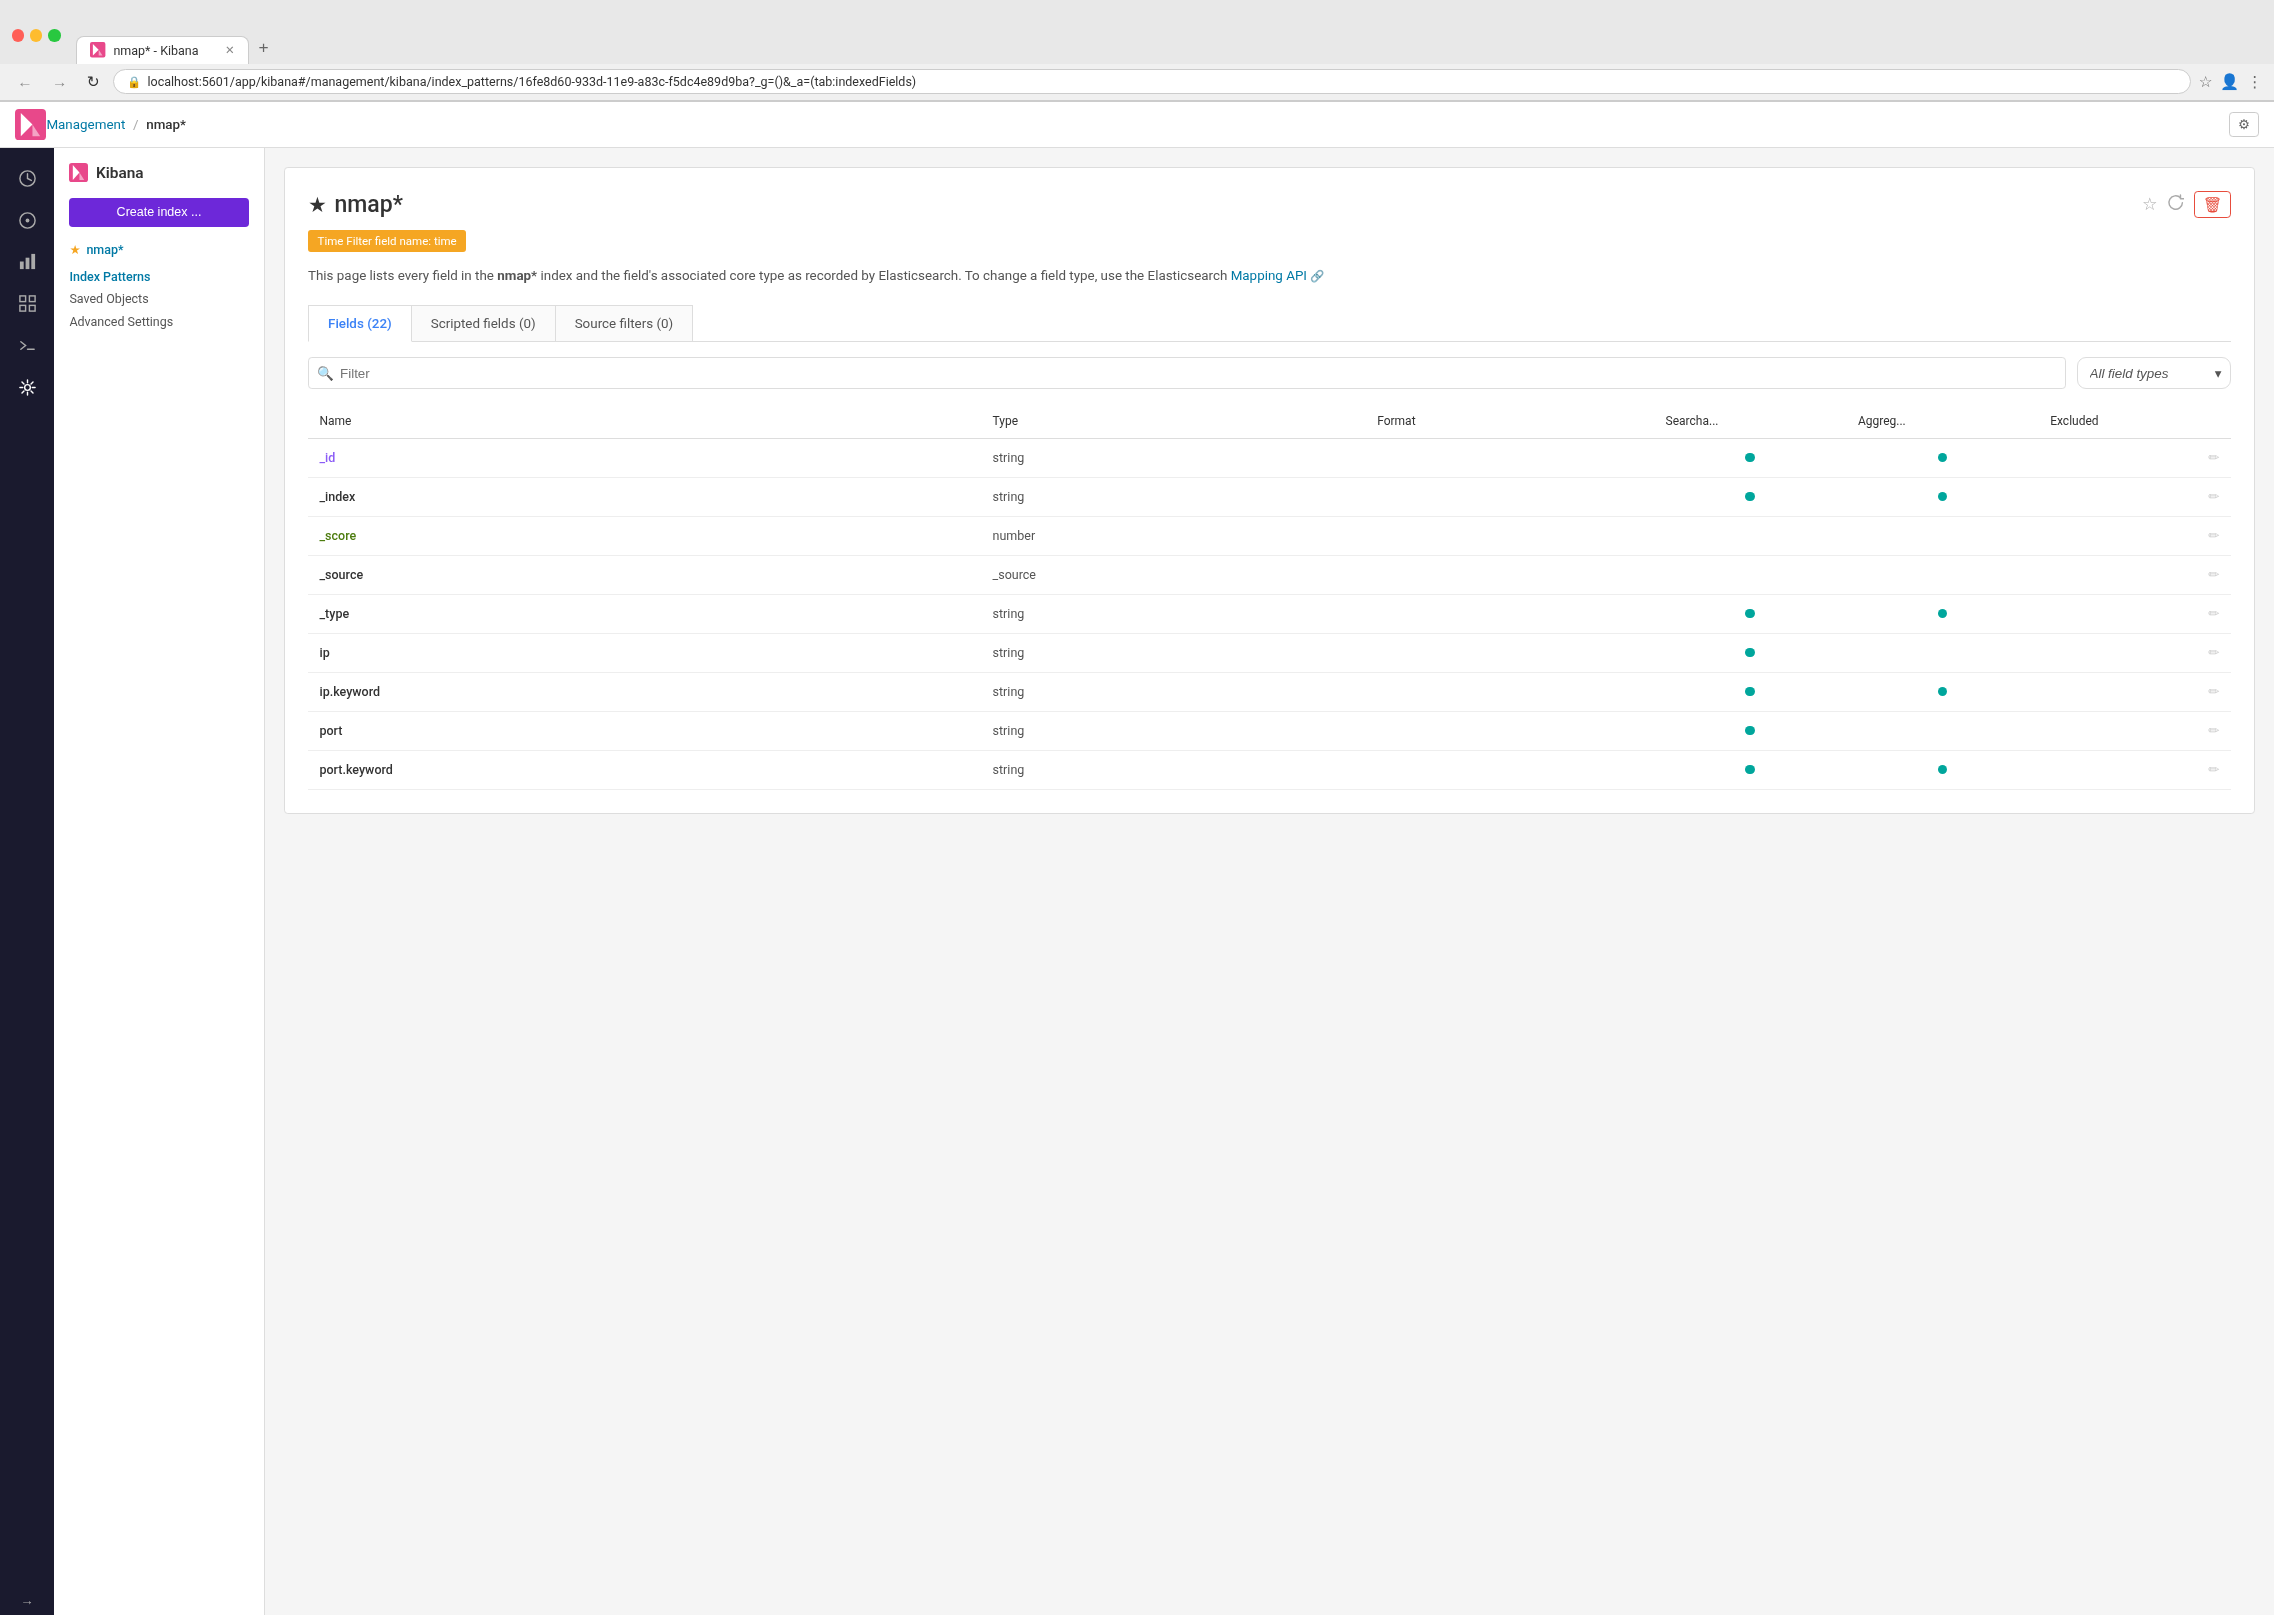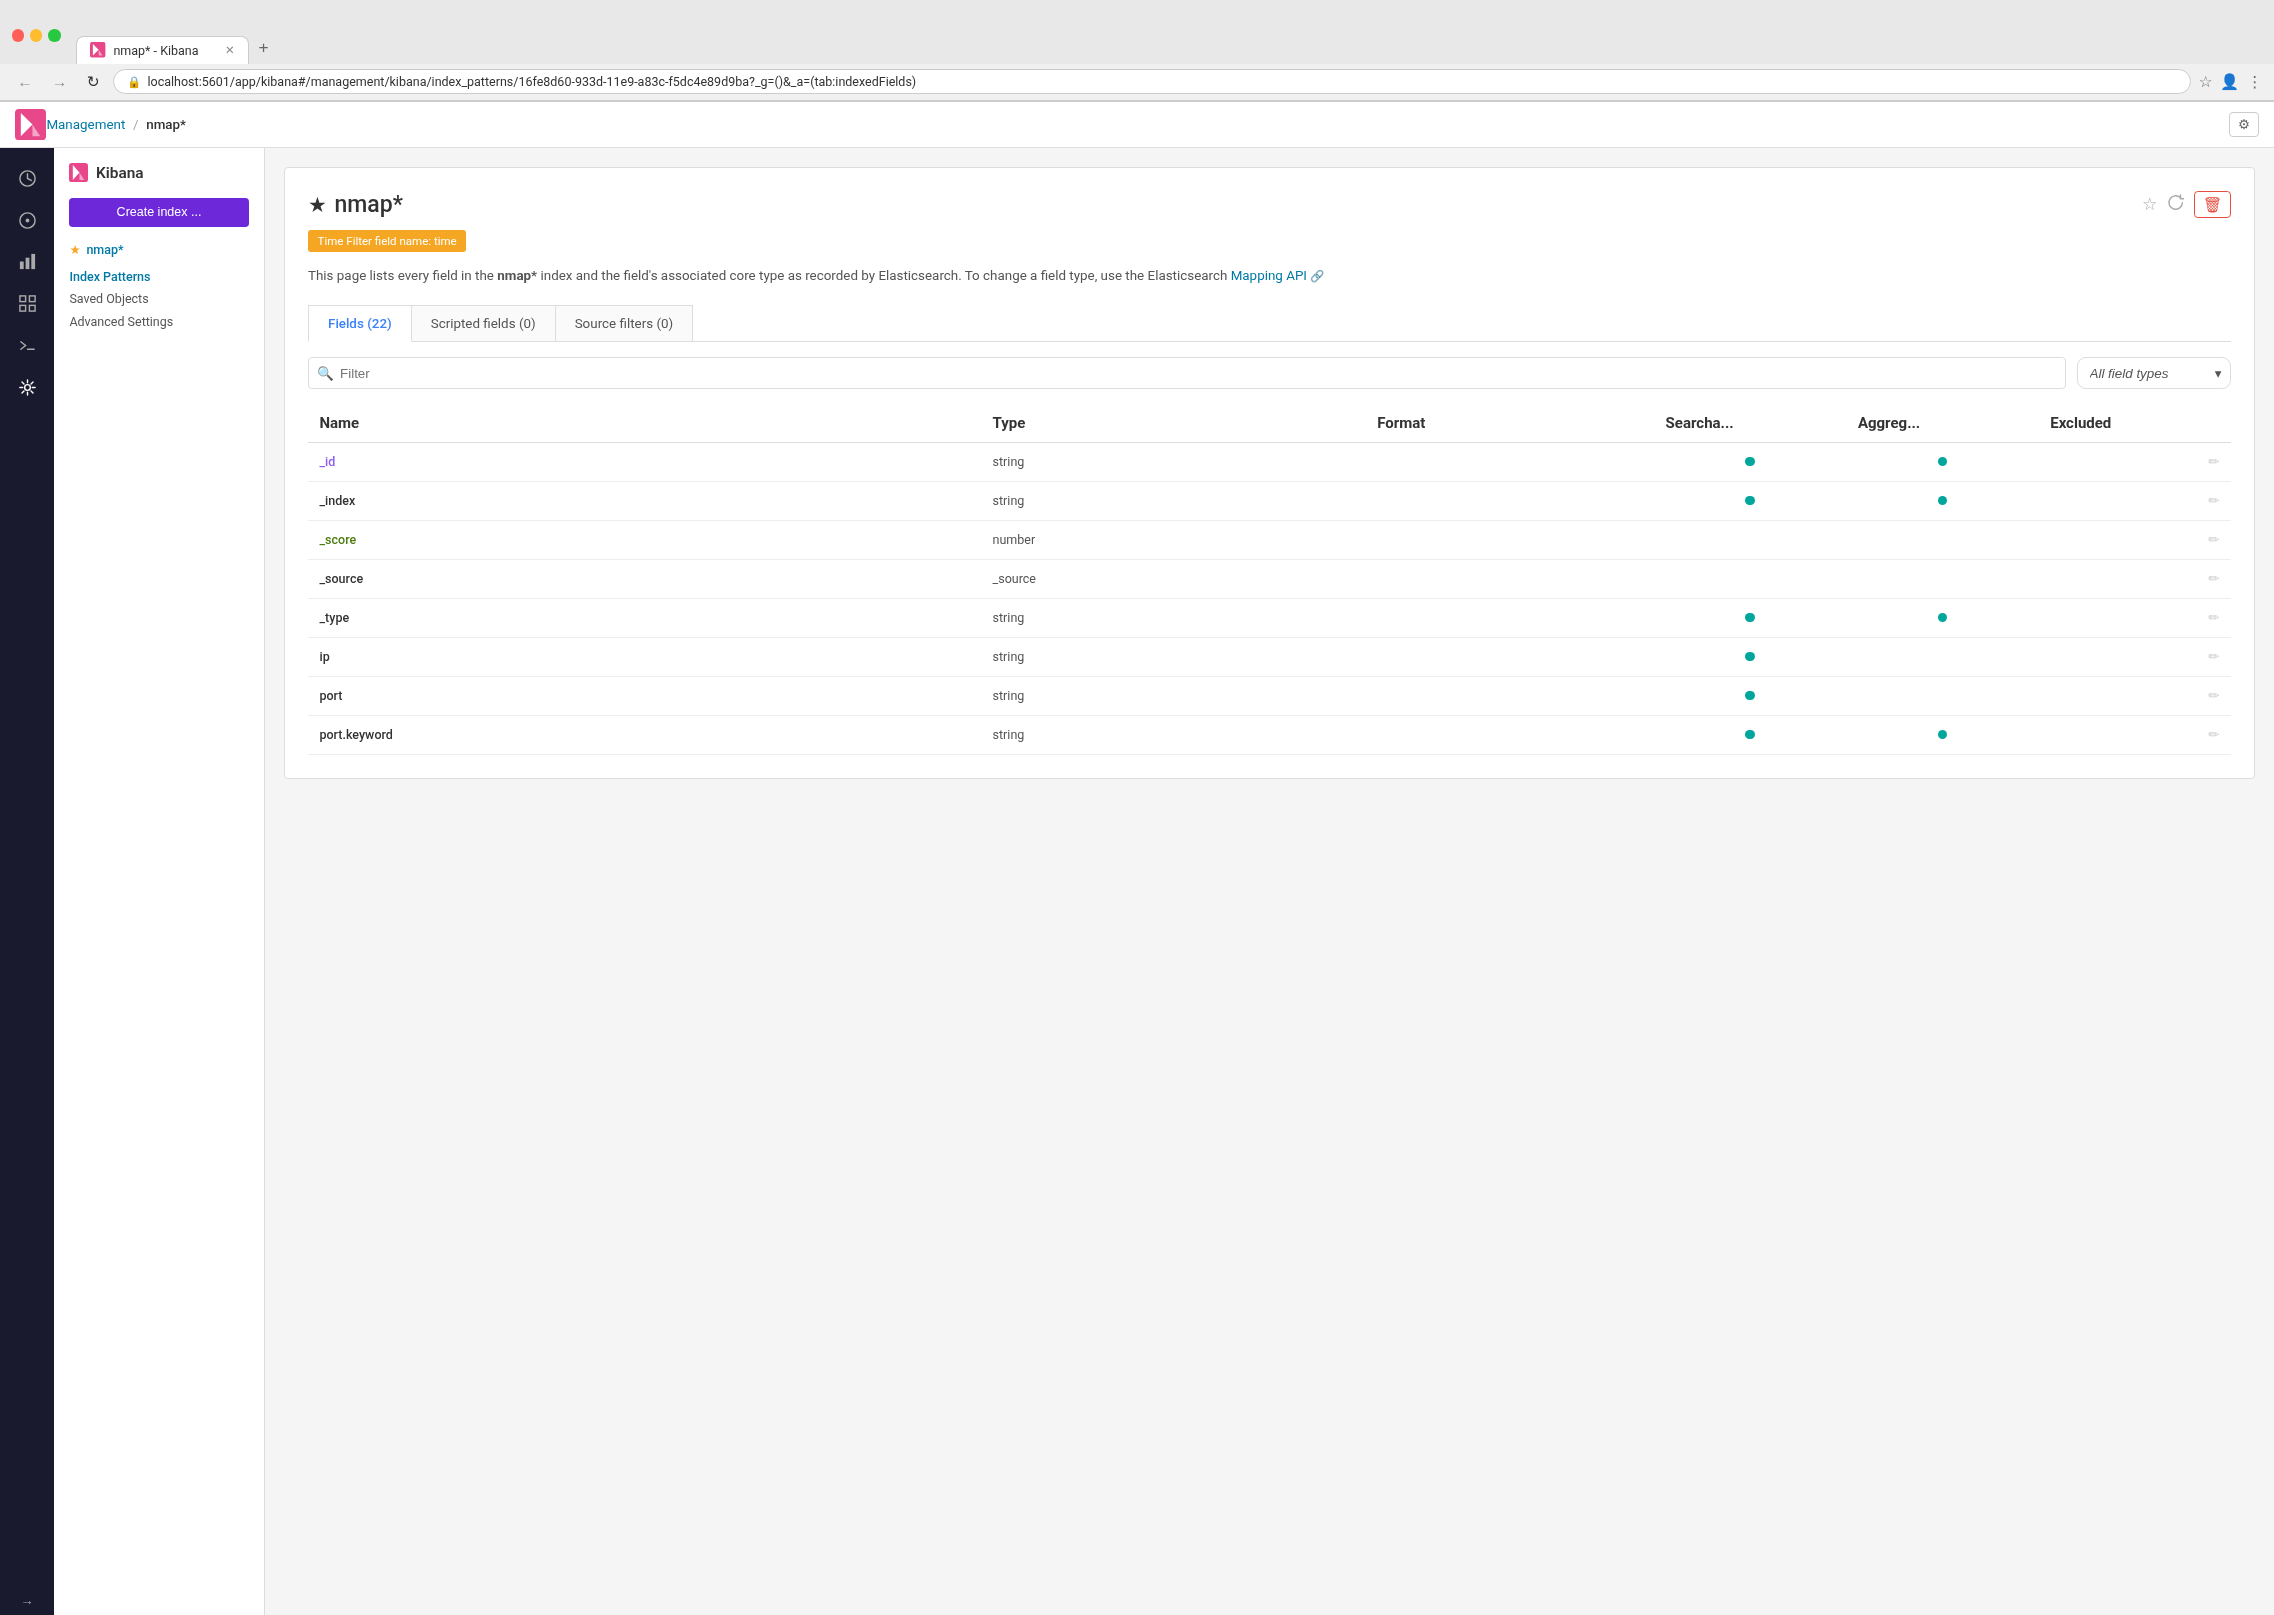--- a/index.html
+++ b/index.html
@@ -85,21 +85,21 @@
     .filter-row { display: flex; gap: 11.5px; margin-bottom: 15.4px; align-items: center; }
     .filter-input-wrap { flex: 1; position: relative; }
     .filter-input { width: 100%; border: 1px solid #ddd; border-radius: 3.8px; padding: 7.7px 11.5px 7.7px 31px; font-size: 13.4px; color: #555; outline: none; }
     .filter-search-icon { position: absolute; left: 9.6px; top: 50%; transform: translateY(-50%); color: #aaa; font-size: 13.4px; }
     .field-type-dropdown { border: 1px solid #ddd; border-radius: 9px; padding: 7.7px 31px 7.7px 11.5px; font-size: 13.4px; color: #555; background: white; cursor: pointer; appearance: none; -webkit-appearance: none; position: relative; min-width: 154px; font-style: italic; }
     .dropdown-wrap { position: relative; display: inline-block; }
     .dropdown-wrap::after { content: '▾'; position: absolute; right: 9.6px; top: 50%; transform: translateY(-50%); color: #555; pointer-events: none; }
 
     
     .fields-table { width: 100%; border-collapse: collapse; }
-    .fields-table th { text-align: left; padding: 9.6px 11.5px; font-size: 15px; font-weight: 700; color: #333; border-bottom: 1.9px solid #ddd; }
+    .fields-table th { text-align: left; padding: 9.6px 11.5px; font-size: 12px; font-weight: 400; color: #333; border-bottom: 1.9px solid #ddd; }
     .fields-table td { padding: 11.5px 11.5px; font-size: 12.5px; color: #555; border-bottom: 1px solid #eee; }
     .dot-indicator { width: 9.6px; height: 9.6px; background: #00a69c; border-radius: 50%; display: inline-block; }
     .edit-icon { color: #ccc; cursor: pointer; font-size: 13.4px; }
     .col-name { width: 35%; }
     .col-type { width: 20%; }
     .col-format { width: 15%; }
     .col-searchable { width: 10%; text-align: center; }
     .col-aggregatable { width: 10%; text-align: center; }
     .col-excluded { width: 8%; }
     .col-actions { width: 5%; text-align: right; }
@@ -349,20 +349,29 @@
               <tr>
     <td style="font-weight:500;color:#333;">ip</td>
     <td>string</td>
     <td></td>
     <td style="text-align:center;"><span class="dot-indicator"></span></td>
     <td style="text-align:center;"></td>
     <td></td>
     <td style="text-align:right;"><span class="edit-icon">✏</span></td>
   </tr>
               <tr>
+    <td style="font-weight:500;color:#333;">ip.keyword</td>
+    <td>string</td>
+    <td></td>
+    <td style="text-align:center;"><span class="dot-indicator"></span></td>
+    <td style="text-align:center;"><span class="dot-indicator"></span></td>
+    <td></td>
+    <td style="text-align:right;"><span class="edit-icon">✏</span></td>
+  </tr>
+              <tr>
     <td style="font-weight:500;color:#333;">port</td>
     <td>string</td>
     <td></td>
     <td style="text-align:center;"><span class="dot-indicator"></span></td>
     <td style="text-align:center;"></td>
     <td></td>
     <td style="text-align:right;"><span class="edit-icon">✏</span></td>
   </tr>
               <tr>
     <td style="font-weight:500;color:#333;">port.keyword</td>

